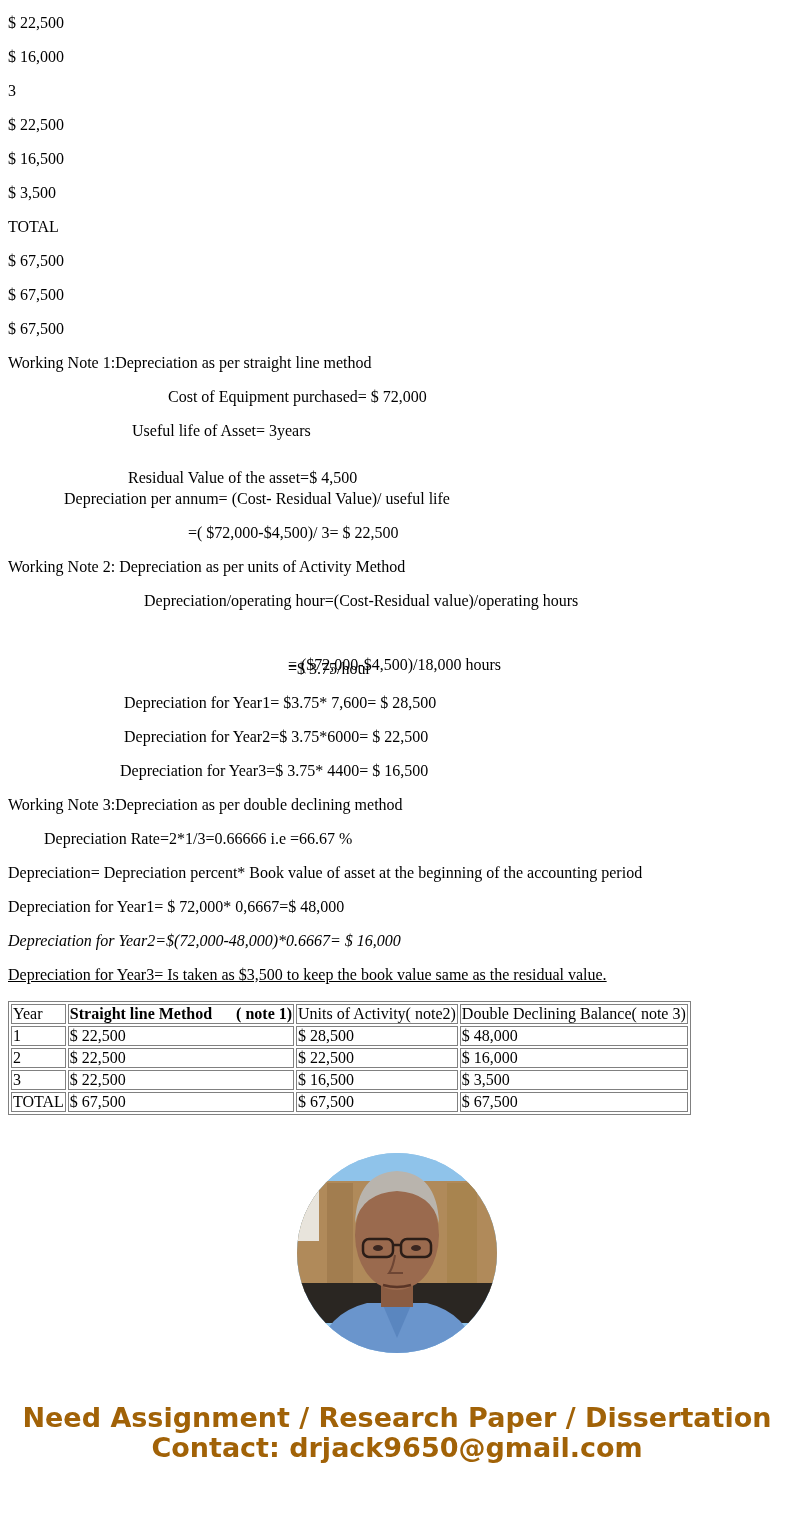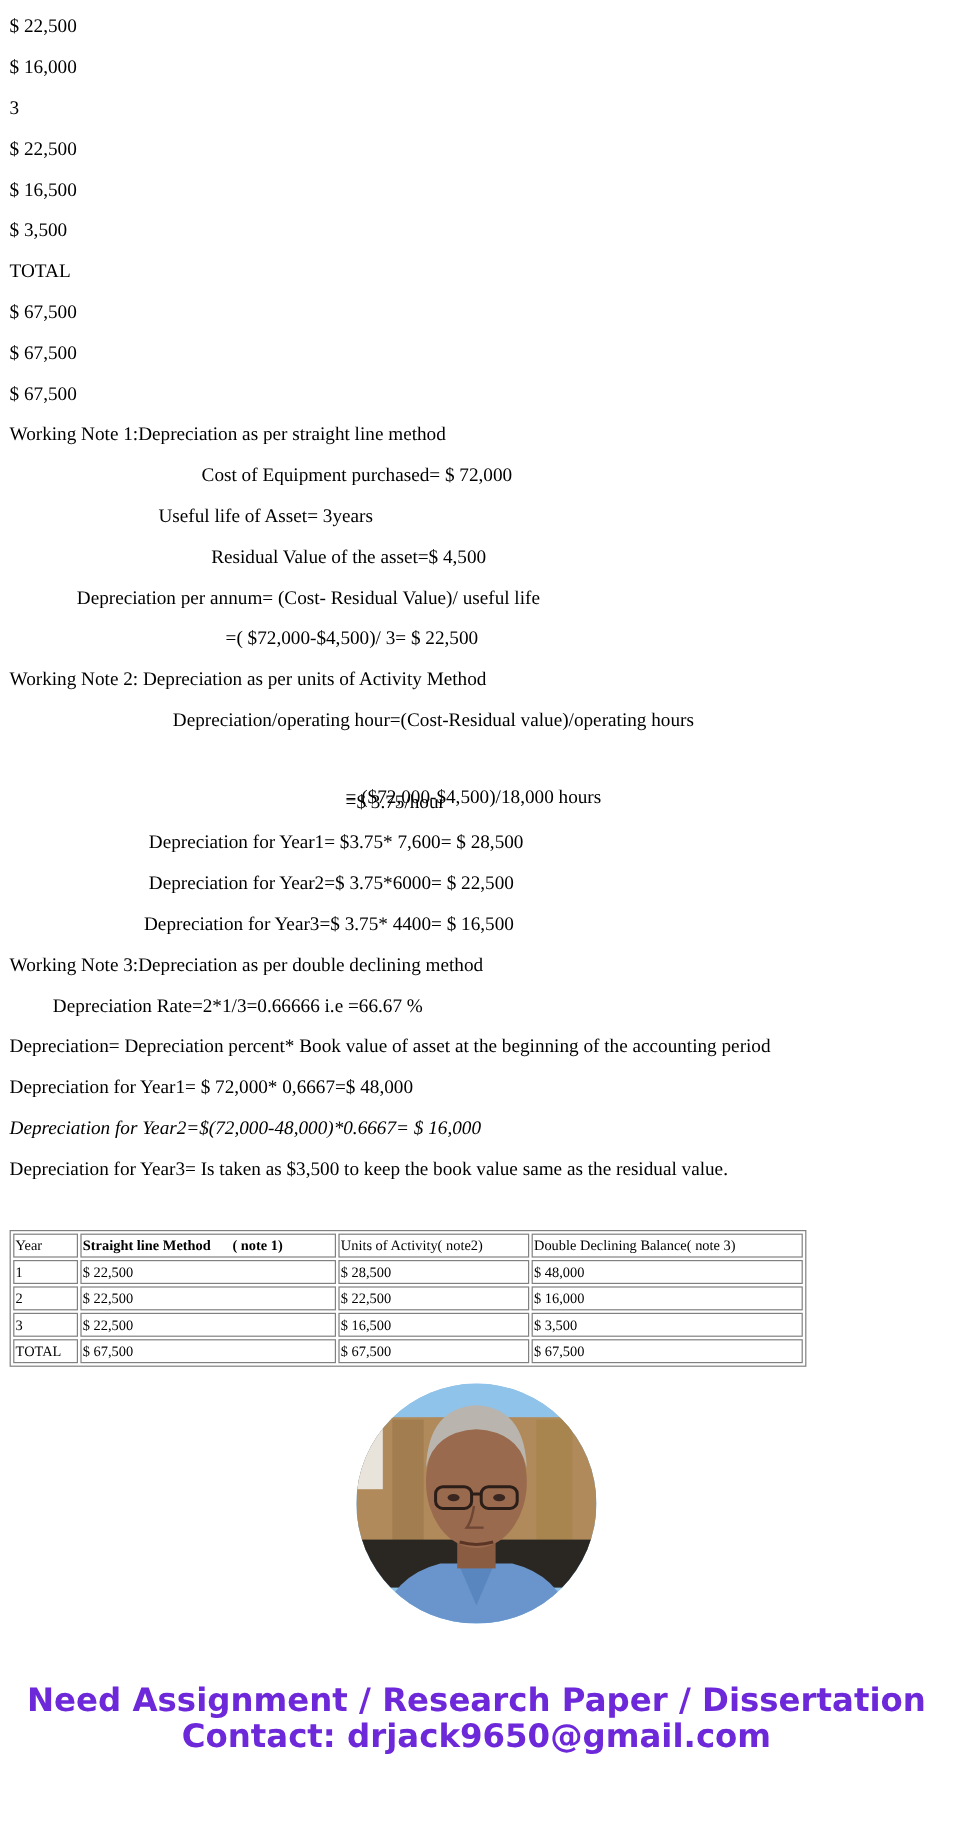--- a/index.html
+++ b/index.html
@@ -19,22 +19,21 @@
       height: 18px;
     }
     table.dep {
       position: absolute;
       left: 8px;
       top: 1001px;
       border: 1px solid #808080;
       border-collapse: separate;
       border-spacing: 2px;
       font-family: "Liberation Serif", serif;
-      font-size: 12px;
-      margin-top: 24px;
+      font-size: 16px;
     }
     table.dep td {
       border: 1px solid #808080;
       padding: 0 1px;
       line-height: 18px;
       height: 18px;
       white-space: pre;
       vertical-align: middle;
     }
     .c0 { width: 50px; }
@@ -54,58 +53,58 @@
     .cta {
       position: absolute;
       left: 0;
       top: 1403px;
       width: 794px;
       text-align: center;
       font-family: "DejaVu Sans", sans-serif;
       font-weight: bold;
       font-size: 27px;
       line-height: 30px;
-      color: #6d28d9;
+      color: #a16207;
     }
   </style>
 </head>
 <body>
 
 <div class="line" style="left:8px;top:14px;">$ 22,500</div>
 <div class="line" style="left:8px;top:48px;">$ 16,000</div>
 <div class="line" style="left:8px;top:82px;">3</div>
 <div class="line" style="left:8px;top:116px;">$ 22,500</div>
 <div class="line" style="left:8px;top:150px;">$ 16,500</div>
 <div class="line" style="left:8px;top:184px;">$ 3,500</div>
 <div class="line" style="left:8px;top:218px;">TOTAL</div>
 <div class="line" style="left:8px;top:252px;">$ 67,500</div>
 <div class="line" style="left:8px;top:286px;">$ 67,500</div>
 <div class="line" style="left:8px;top:320px;">$ 67,500</div>
 
 <div class="line" style="left:8px;top:354px;">Working Note 1:Depreciation as per straight line method</div>
 <div class="line" style="left:124px;top:388px;margin-left:44px;">Cost of Equipment purchased= $ 72,000</div>
 <div class="line" style="left:132px;top:422px;">Useful life of Asset= 3years</div>
-<div class="line" style="left:128px;top:456px;margin-left:48px;">Residual Value of the asset=$ 4,500</div>
+<div class="line" style="left:128px;top:469px;">Residual Value of the asset=$ 4,500</div>
 <div class="line" style="left:64px;top:490px;">Depreciation per annum= (Cost- Residual Value)/ useful life</div>
 <div class="line" style="left:188px;top:524px;">=( $72,000-$4,500)/ 3= $ 22,500</div>
 
 <div class="line" style="left:8px;top:558px;">Working Note 2: Depreciation as per units of Activity Method</div>
 <div class="line" style="left:144px;top:592px;">Depreciation/operating hour=(Cost-Residual value)/operating hours</div>
 <div class="line" style="left:288px;top:626px;margin-top:30px;">= ($72,000-$4,500)/18,000 hours</div>
 <div class="line" style="left:288px;top:660px;">=$ 3.75/hour</div>
 <div class="line" style="left:124px;top:694px;">Depreciation for Year1= $3.75* 7,600= $ 28,500</div>
 <div class="line" style="left:124px;top:728px;text-align:right;">Depreciation for Year2=$ 3.75*6000= $ 22,500</div>
 <div class="line" style="left:120px;top:762px;">Depreciation for Year3=$ 3.75* 4400= $ 16,500</div>
 
 <div class="line" style="left:8px;top:796px;">Working Note 3:Depreciation as per double declining method</div>
 <div class="line" style="left:44px;top:830px;">Depreciation Rate=2*1/3=0.66666 i.e =66.67 %</div>
 <div class="line" style="left:8px;top:864px;">Depreciation= Depreciation percent* Book value of asset at the beginning of the accounting period</div>
 <div class="line" style="left:8px;top:898px;">Depreciation for Year1= $ 72,000* 0,6667=$ 48,000</div>
 <div class="line" style="left:8px;top:932px;font-style:italic;">Depreciation for Year2=$(72,000-48,000)*0.6667= $ 16,000</div>
-<div class="line" style="left:8px;top:966px;">Depreciation for Year3= Is taken as $3,500 to keep the book value same as the residual value.</div>
+<div class="line" style="left:8px;top:966px;text-decoration:underline;">Depreciation for Year3= Is taken as $3,500 to keep the book value same as the residual value.</div>
 
 <table class="dep">
   <tbody>
       <tr>
     <td class="c0">Year</td>
     <td class="c1">Straight line Method      ( note 1)</td>
     <td class="c2">Units of Activity( note2)</td>
     <td class="c3">Double Declining Balance( note 3)</td>
   </tr>
   <tr>

